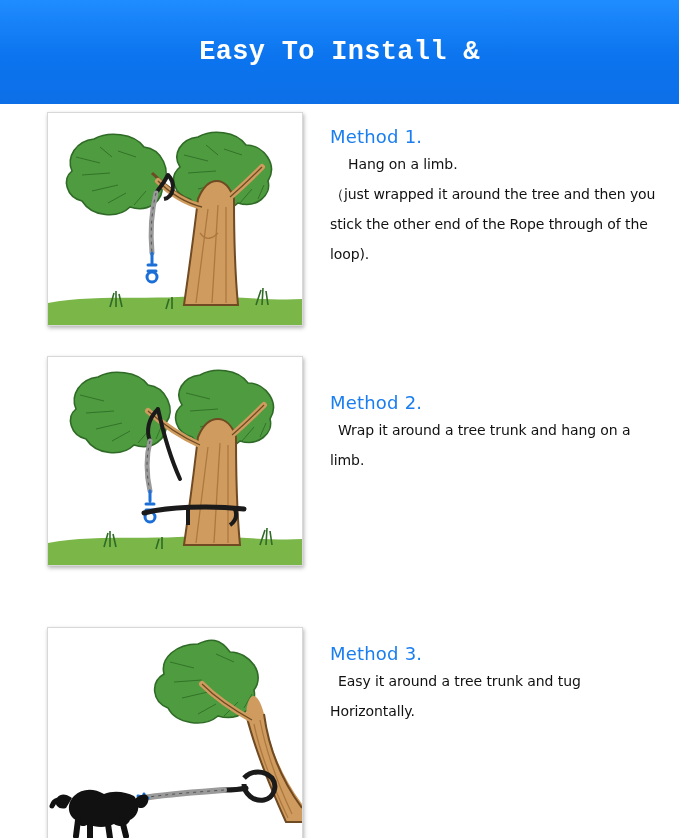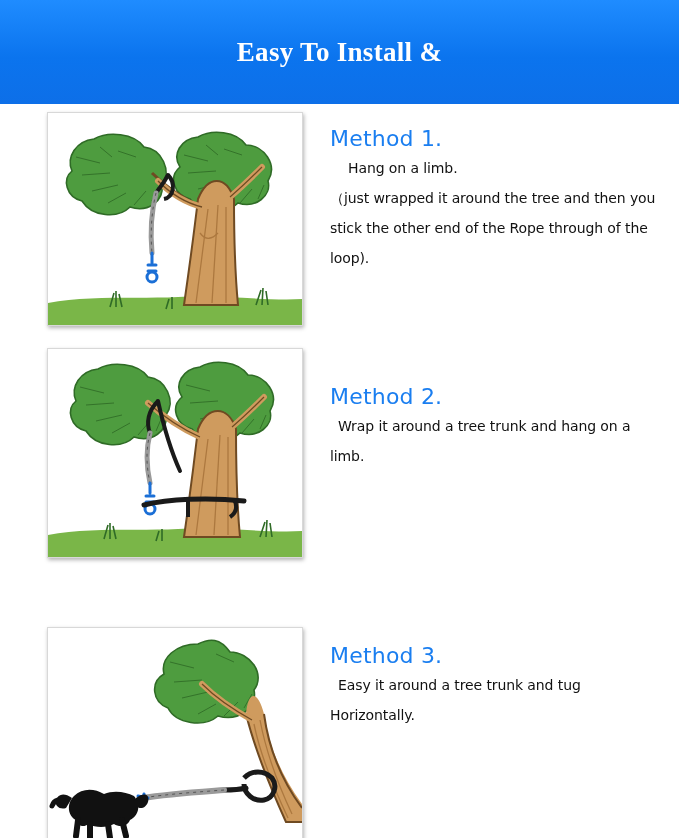--- a/index.html
+++ b/index.html
@@ -28,35 +28,35 @@
     width: 679px;
     height: 104px;
     background: linear-gradient(180deg, #1f8cff 0%, #0b74ee 55%, #0d6fe8 100%);
     display: flex;
     flex-direction: column;
     align-items: center;
     justify-content: center;
   }
   .banner-line {
     color: #ffffff;
-    font-family: Liberation Serif, serif;
+    font-family: Liberation Mono, monospace;
     font-weight: bold;
     font-size: 27px;
     letter-spacing: 0.3px;
     line-height: 34px;
     text-align: center;
   }
   
   .block {
     position: absolute;
     left: 0;
     width: 679px;
   }
   #block1 { top: 112px; height: 232px; }
-  #block2 { top: 348px; height: 225px; }
+  #block2 { top: 356px; height: 225px; }
   #block3 { top: 627px; height: 228px; }
 
   .thumb {
     position: absolute;
     left: 47px;
     top: 0;
     width: 254px;
     background: #ffffff;
     border: 1px solid #d8d8d8;
     box-shadow: 1px 2px 4px rgba(0,0,0,0.30);
@@ -70,21 +70,21 @@
 
   .text-col {
     position: absolute;
     left: 330px;
     top: 0;
     width: 330px;
   }
   .method-title {
     color: #1a7ef0;
     font-family: "DejaVu Sans", sans-serif;
-    font-size: 22px;
+    font-size: 18px;
     font-weight: normal;
     margin: 0 0 2px 0;
     letter-spacing: 0.2px;
   }
   .method-body {
     color: #111111;
     font-family: "DejaVu Sans", sans-serif;
     font-size: 14px;
     line-height: 30px;
     margin: 0;

